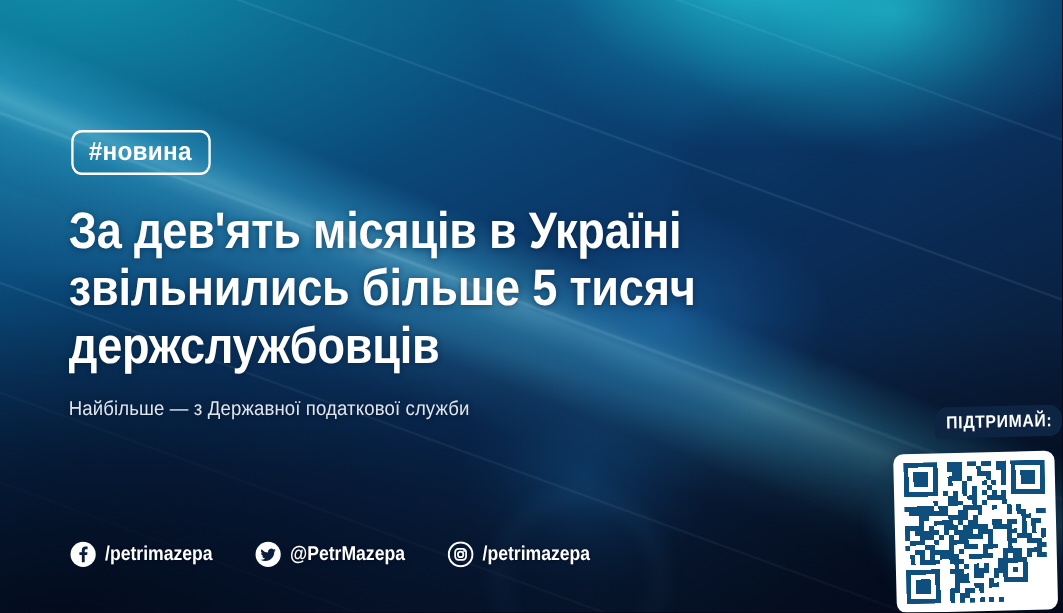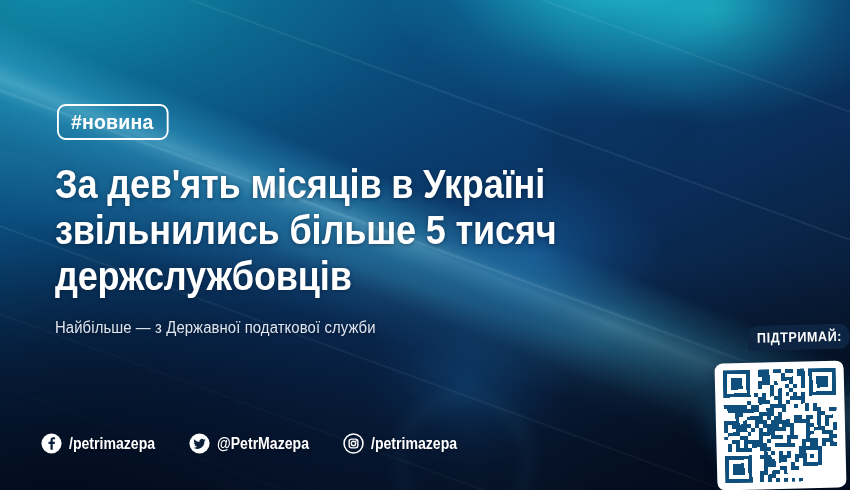--- a/index.html
+++ b/index.html
@@ -183,21 +183,21 @@
     letter-spacing: 0.1px;
     transform: scaleX(0.93);
     transform-origin: left top;
     white-space: nowrap;
     text-shadow: 0 1px 4px rgba(0,14,34,0.5);
   }
 
   
   .social-row {
     position: absolute;
-    left: 41px;
+    left: 56px;
     top: 433px;
     display: flex;
     align-items: center;
     gap: 0;
   }
   .social-item {
     display: flex;
     align-items: center;
     margin-right: 22px;
   }

